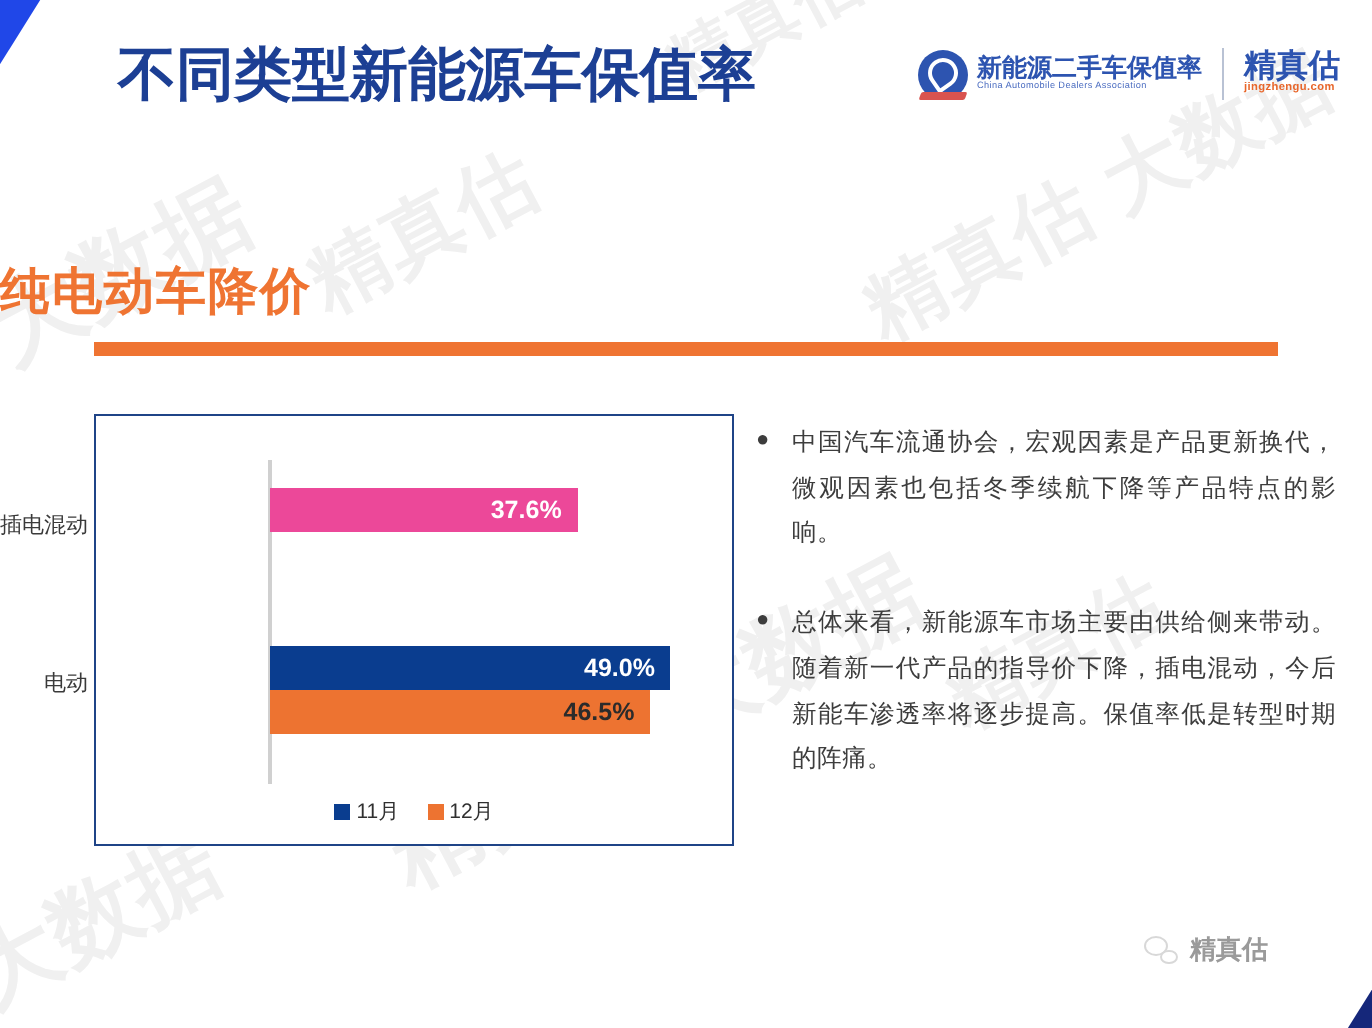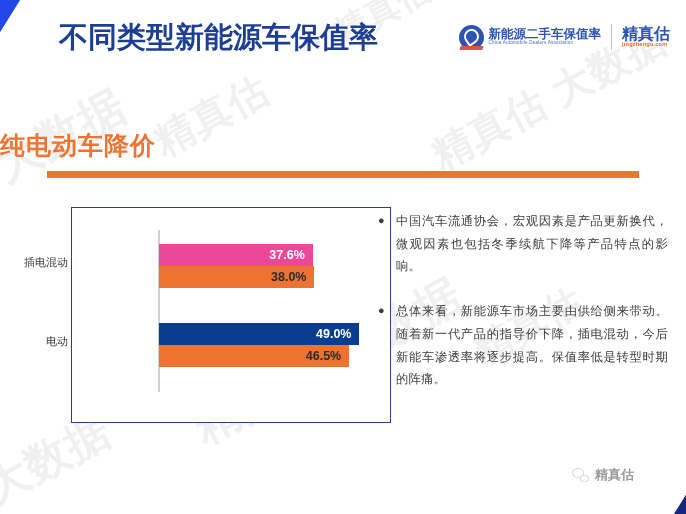--- a/index.html
+++ b/index.html
@@ -94,21 +94,20 @@
     position:absolute; left:47px; top:171px;
     width:592px; height:7px; background:#ef7432;
   }
 
   
   .chart-panel {
     position:absolute; left:47px; top:207px;
     width:320px; height:216px;
     border:1.6px solid #1f4487;
     background:#ffffff;
-    margin-left:24px;
   }
   .plot { position:absolute; left:0; top:0; width:100%; height:100%; }
   .axis-line {
     position:absolute; left:86px; top:22px; width:1.6px; height:162px;
     background:#d0d0d0;
   }
   .cat-label {
     position:absolute; right:322px; font-size:11px; color:#3a3a3a;
     white-space:nowrap; text-align:right;
   }
@@ -221,30 +220,37 @@
   <div class="chart-panel">
     <div class="plot">
       <div class="axis-line"></div>
 
       <div class="cat-label" style="top:47px;">插电混动</div>
       <div class="cat-label" style="top:126px;text-align:right;">电动</div>
 
       <div class="bar blue" style="top: 36px; width: 153.818px; background: #ec4899;">
         <span style="color: rgb(255, 255, 255);">37.6%</span>
       </div>
-      <div class="bar orange" style="top: 58px; width: 155.455px; background: rgb(237, 115, 49);">
-        <span style="color: rgb(43, 43, 43);">38.0%</span>
-      </div>
       <div class="bar blue" style="top: 115px; width: 200.455px; background: rgb(10, 61, 143); padding-left: 28px;">
         <span style="color: rgb(255, 255, 255);">49.0%</span>
       </div>
       <div class="bar orange" style="top: 137px; width: 190.227px; background: rgb(237, 115, 49); text-align: center;">
         <span style="color: rgb(43, 43, 43);">46.5%</span>
       </div>
 
+      <div class="legend">
+        <div class="lg-item">
+          <span class="lg-swatch" style="background:#0a3d8f;"></span>
+          <span class="lg-text">11月</span>
+        </div>
+        <div class="lg-item">
+          <span class="lg-swatch" style="background:#ed7331;"></span>
+          <span class="lg-text">12月</span>
+        </div>
+      </div>
     </div>
   </div>
 
 
   <div class="bullets">
     <div class="bullet">
       <div class="bullet-dot">●</div>
       <div class="bullet-text">中国汽车流通协会，宏观因素是产品更新换代，微观因素也包括冬季续航下降等产品特点的影响。</div>
     </div>
     <div class="bullet">

